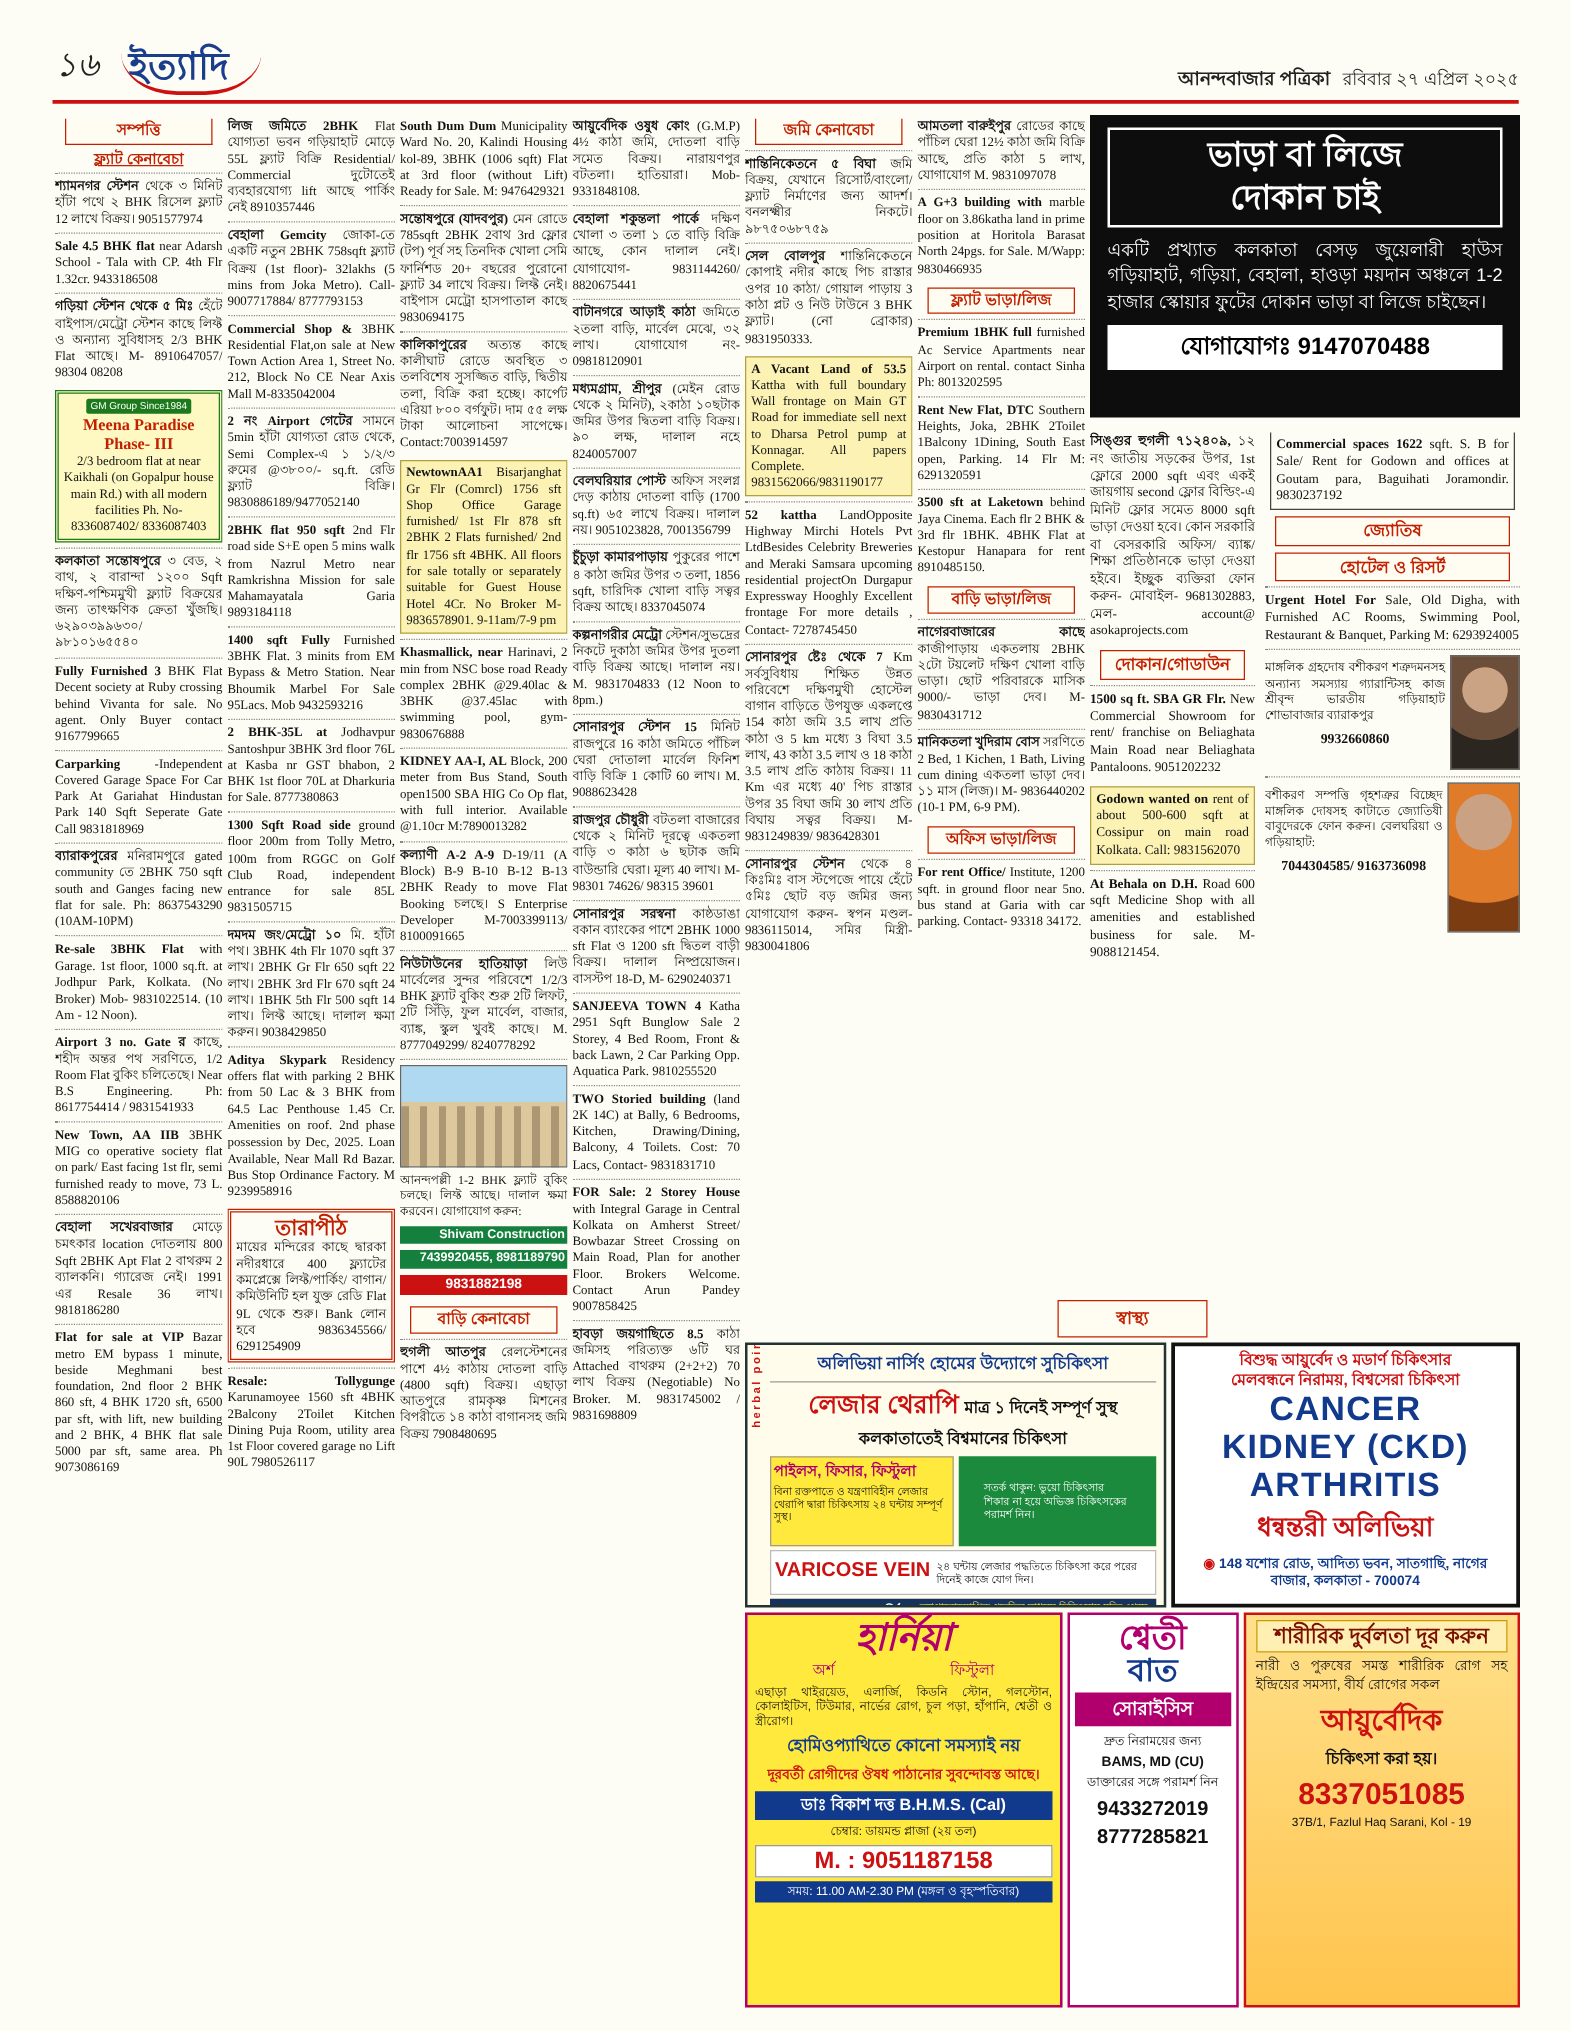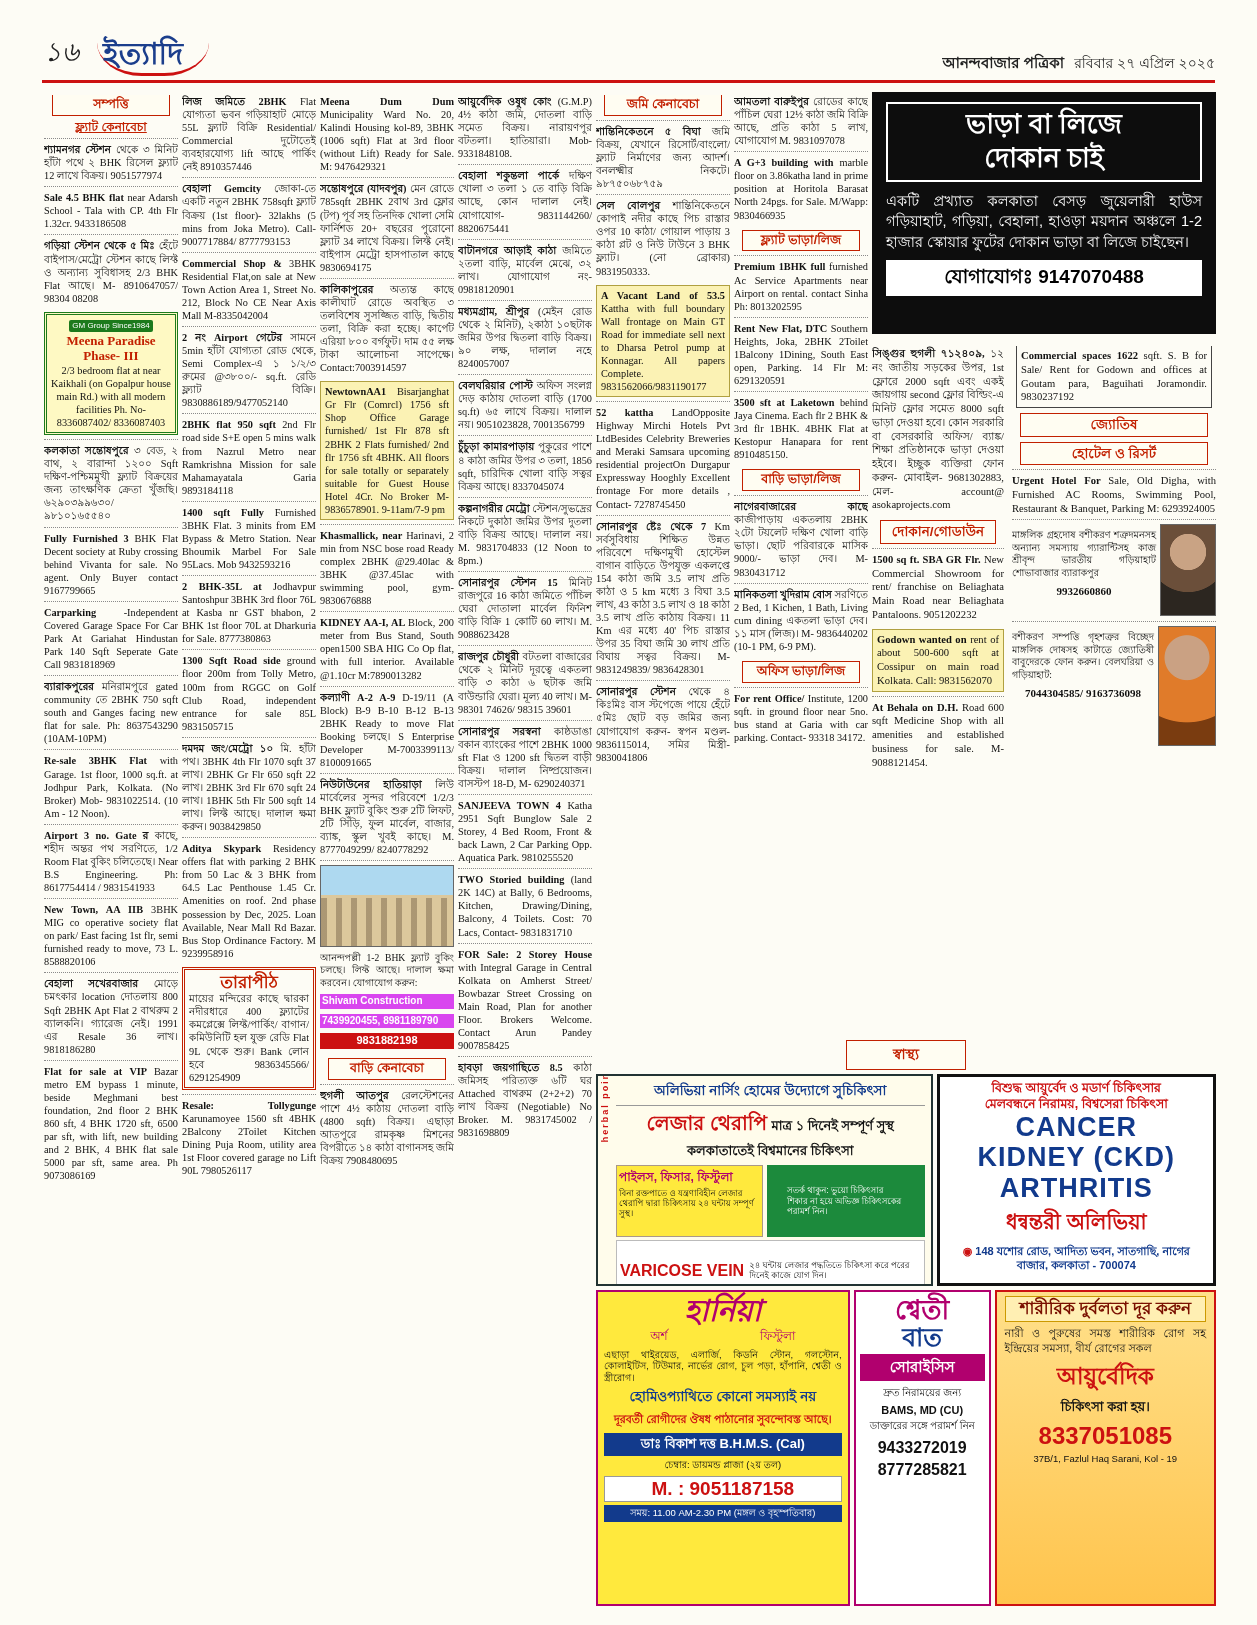--- a/index.html
+++ b/index.html
@@ -33,21 +33,21 @@
   .box-green{border:3px double #1c7a1c;background:#fef9c3;padding:3px 4px;margin:4px 0;text-align:center}
   .box-red{border:3px double #c22000;padding:3px 4px;margin:4px 0}
   .box-red .ad-title{font-size:17px}
   .box-border{border:1px solid #444;padding:3px 4px;margin:4px 4px}
   
   .display-ad{border-top:1px dotted #8a8a8a;padding:4px 0;margin-top:1px}
   .display-ad.row{display:flex;gap:4px;align-items:flex-start}
   .dl{margin-top:5px}
   .dl.small{font-size:9.6px}
   .dl.bold{font-weight:bold;text-align:center;font-size:11px}
-  .dl.band-green{background:#d946ef;color:#fff;text-align:left;font-weight:bold;font-size:10px;padding:1px 2px;
+  .dl.band-green{background:#15803d;color:#fff;text-align:right;font-weight:bold;font-size:10px;padding:1px 2px;
                  font-family:"Liberation Sans",sans-serif}
   .dl.band-red{background:#cc1111;color:#fff;text-align:center;font-weight:bold;font-size:11px;padding:1px 2px;
                font-family:"Liberation Sans",sans-serif}
   .photo{border:1px solid #666}
   .photo.building{height:82px;margin-bottom:2px;
      background:repeating-linear-gradient(90deg,rgba(80,60,40,.35) 0 6px,transparent 6px 15px) 0 32px/100% 52px no-repeat,
                 linear-gradient(#aed9f0 0 36%,#dcc89c 36%)}
   .photo.face{flex:0 0 56px;height:92px;background:radial-gradient(circle at 50% 30%,#c9a384 0 26%,#6b4f3a 27% 58%,#2c2620 59%),#9a9a92}
   .photo.face2{flex:0 0 58px;height:120px;background:radial-gradient(circle at 50% 26%,#caa183 0 24%,#e07b2a 25% 70%,#7a3c10 71%),#b9b3a4}
   .dl-body{flex:1}
@@ -76,21 +76,21 @@
   .ol-top{color:#123a8c;font-weight:bold;font-size:13.5px;text-align:center;border-bottom:1px solid #999;padding-bottom:2px}
   .ol-laser{text-align:center;margin-top:2px}
   .ol-laser .big-red{color:#cc1111;font-size:20px;font-weight:bold}
   .ol-laser .rest{font-size:13px;font-weight:bold}
   .ol-kol{text-align:center;font-weight:bold;font-size:13px}
   .ol-mid{display:flex;gap:4px;margin-top:3px}
   .ol-piles{flex:1.2;background:#ffe93d;border:1px solid #a98;padding:2px}
   .ol-piles .t{color:#b1006e;font-weight:bold;font-size:12px}
   .ol-piles .s{font-size:8.5px;line-height:1.2}
   .ol-warn{flex:1;background:#1c8a3c;color:#fff;font-size:8.5px;padding:20px;line-height:1.25}
-  .ol-var{display:flex;gap:5px;align-items:flex-end;margin-top:3px;background:#fff;border:1px solid #bbb;padding:19px 3px}
+  .ol-var{display:flex;gap:5px;align-items:flex-start;margin-top:3px;background:#fff;border:1px solid #bbb;padding:7px 3px}
   .ol-var .t{color:#cc1111;font-weight:bold;font-size:16px;white-space:nowrap}
   .ol-var .s{font-size:8.5px;line-height:1.2}
   .ol-gall{background:#16335e;color:#fff;margin-top:3px;padding:2px 4px;display:flex;gap:6px;align-items:center}
   .ol-gall .t{font-weight:bold;font-size:12.5px;white-space:nowrap}
   .ol-gall .s{font-size:8.5px;line-height:1.2;color:#ffe93d}
   .ol-phone{background:#ffe93d;color:#c20000;font-weight:bold;text-align:center;font-size:18.5px;margin-top:3px;padding:1px}
   
   .cancer{flex:1;border:3px solid #111;background:#fff;text-align:center;padding:4px 6px;overflow:hidden}
   .ca-top{color:#cc1111;font-weight:bold;font-size:12.5px;line-height:1.25}
   .ca-big{color:#123a8c;font-weight:bold;font-size:27px;line-height:1.12;letter-spacing:1px}
@@ -216,21 +216,21 @@
       <div class="classified box-red">
         <div class="ad-title">তারাপীঠ</div>
         <p class="ad-text">মায়ের মন্দিরের কাছে দ্বারকা নদীরধারে 400 ফ্ল্যাটের কমপ্লেক্সে লিফ্ট/পার্কিং/ বাগান/কমিউনিটি হল যুক্ত রেডি Flat 9L থেকে শুরু। Bank লোন হবে 9836345566/ 6291254909</p>
       </div>
       <div class="classified">
         <p class="ad-text"><span class="lead">Resale: Tollygunge </span>Karunamoyee 1560 sft 4BHK 2Balcony 2Toilet Kitchen Dining Puja Room, utility area 1st Floor covered garage no Lift 90L 7980526117</p>
       </div>
     </div>
   <div class="col" style="left:320px">
       <div class="classified">
-        <p class="ad-text"><span class="lead">Meena Dum Dum </span>Municipality Ward No. 20, Kalindi Housing kol-89, 3BHK (1006 sqft) Flat at 3rd floor (without Lift) Ready for Sale. M: 9476429321</p>
+        <p class="ad-text"><span class="lead">South Dum Dum </span>Municipality Ward No. 20, Kalindi Housing kol-89, 3BHK (1006 sqft) Flat at 3rd floor (without Lift) Ready for Sale. M: 9476429321</p>
       </div>
       <div class="classified">
         <p class="ad-text"><span class="lead">সন্তোষপুরে (যাদবপুর) </span>মেন রোডে 785sqft 2BHK 2বাথ 3rd ফ্লোর (টপ) পূর্ব সহ তিনদিক খোলা সেমি ফার্নিশড 20+ বছরের পুরোনো ফ্ল্যাট 34 লাখে বিক্রয়। লিফ্ট নেই। বাইপাস মেট্রো হাসপাতাল কাছে 9830694175</p>
       </div>
       <div class="classified">
         <p class="ad-text"><span class="lead">কালিকাপুরের </span>অত্যন্ত কাছে কালীঘাট রোডে অবস্থিত ৩ তলবিশেষ সুসজ্জিত বাড়ি, দ্বিতীয় তলা, বিক্রি করা হচ্ছে। কার্পেট এরিয়া ৮০০ বর্গফুট। দাম ৫৫ লক্ষ টাকা আলোচনা সাপেক্ষে। Contact:7003914597</p>
       </div>
       <div class="classified box-yellow">
         <p class="ad-text"><span class="lead">NewtownAA1 </span>Bisarjanghat Gr Flr (Comrcl) 1756 sft Shop Office Garage furnished/ 1st Flr 878 sft 2BHK 2 Flats furnished/ 2nd flr 1756 sft 4BHK. All floors for sale totally or separately suitable for Guest House Hotel 4Cr. No Broker M- 9836578901. 9-11am/7-9 pm</p>
       </div>

